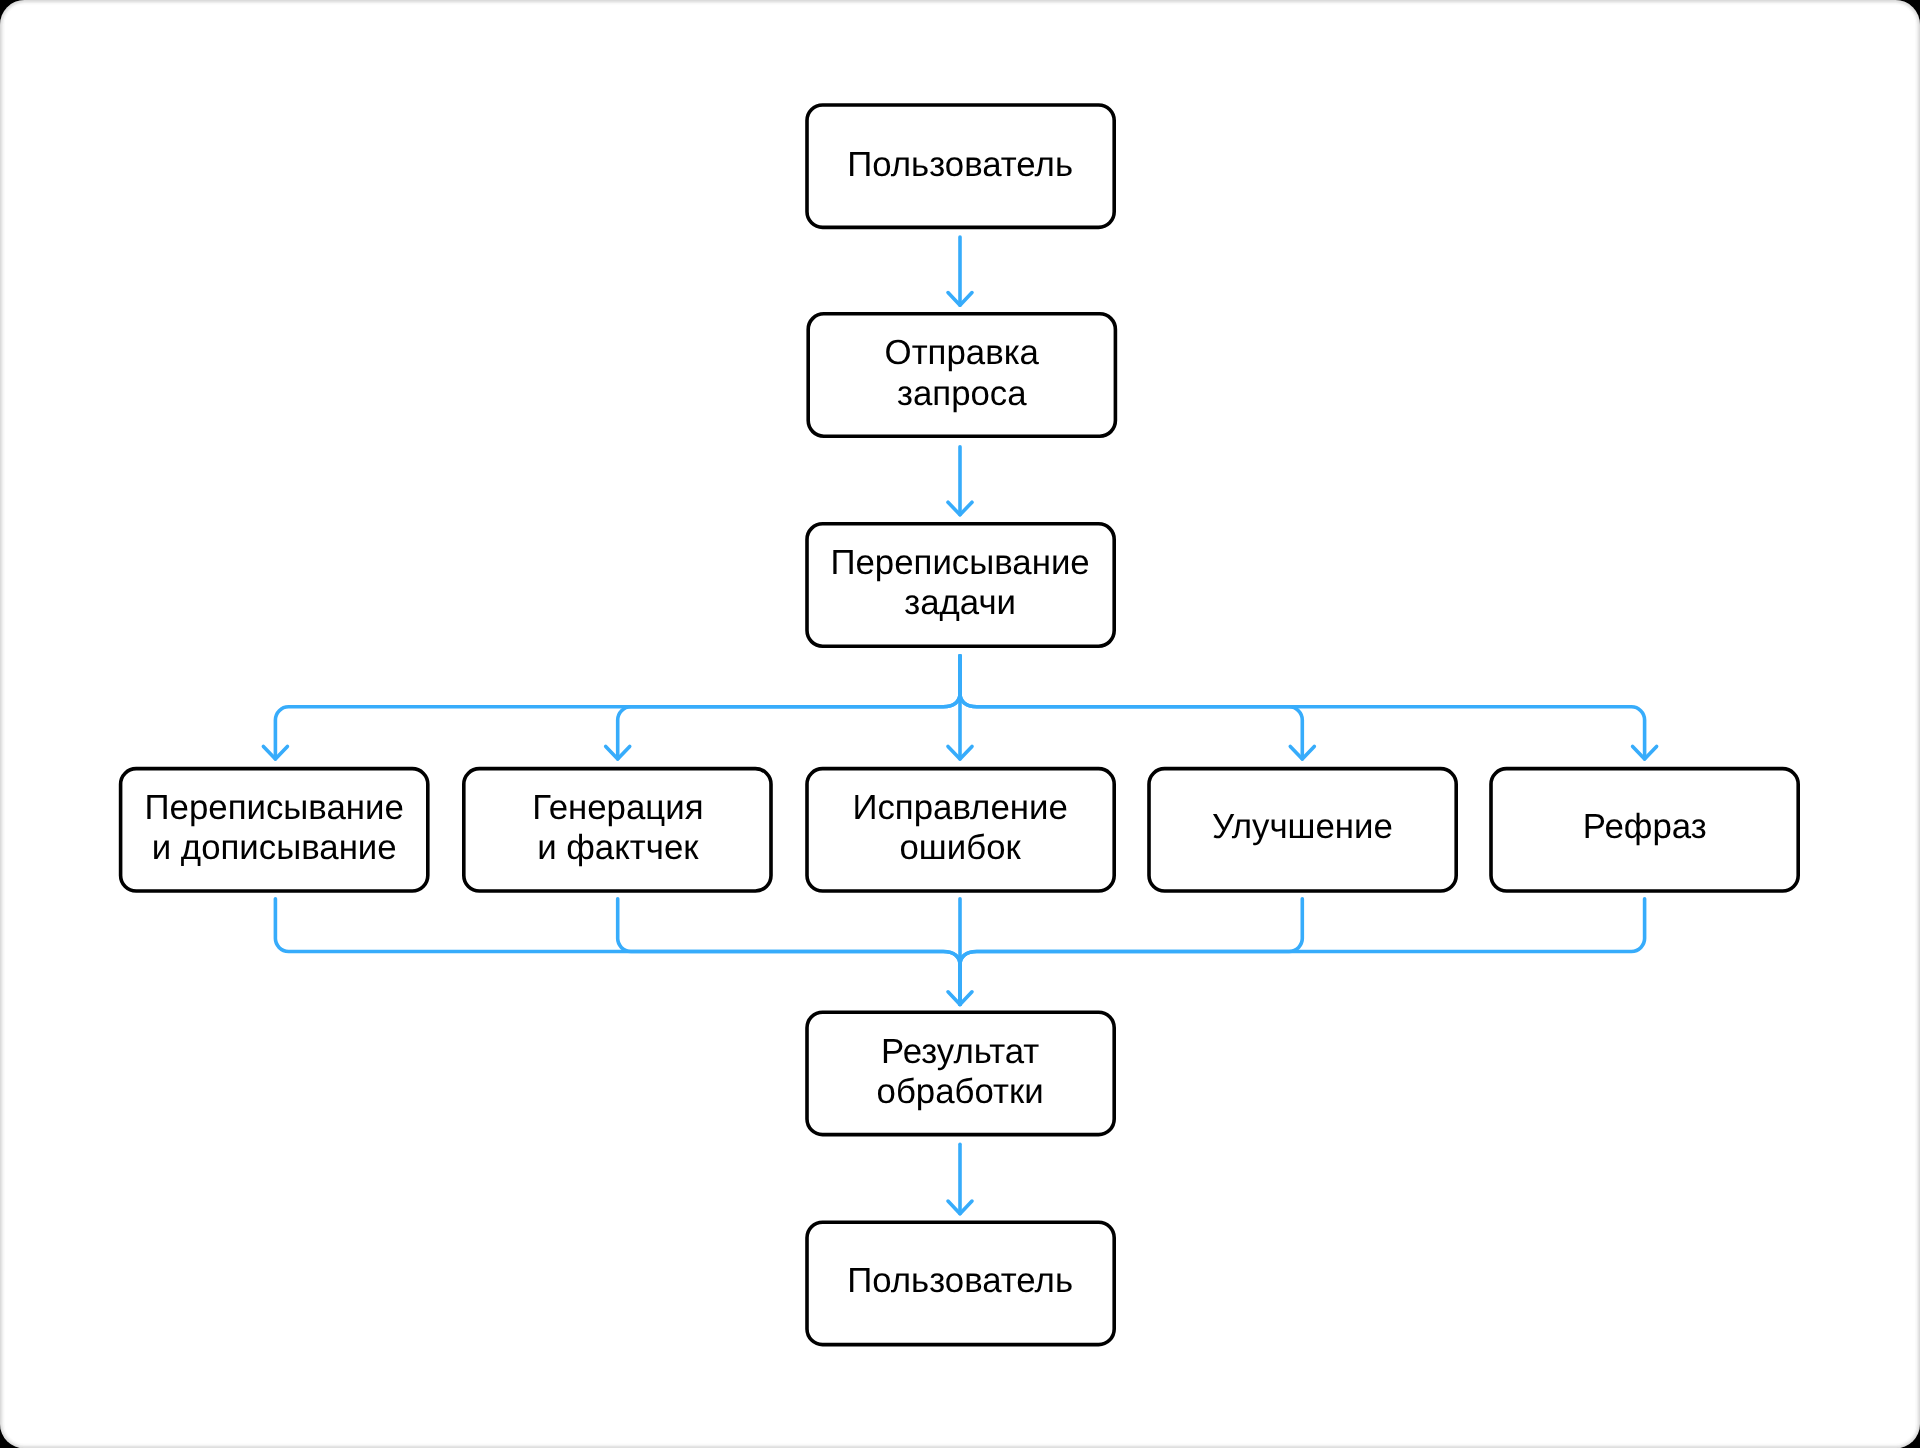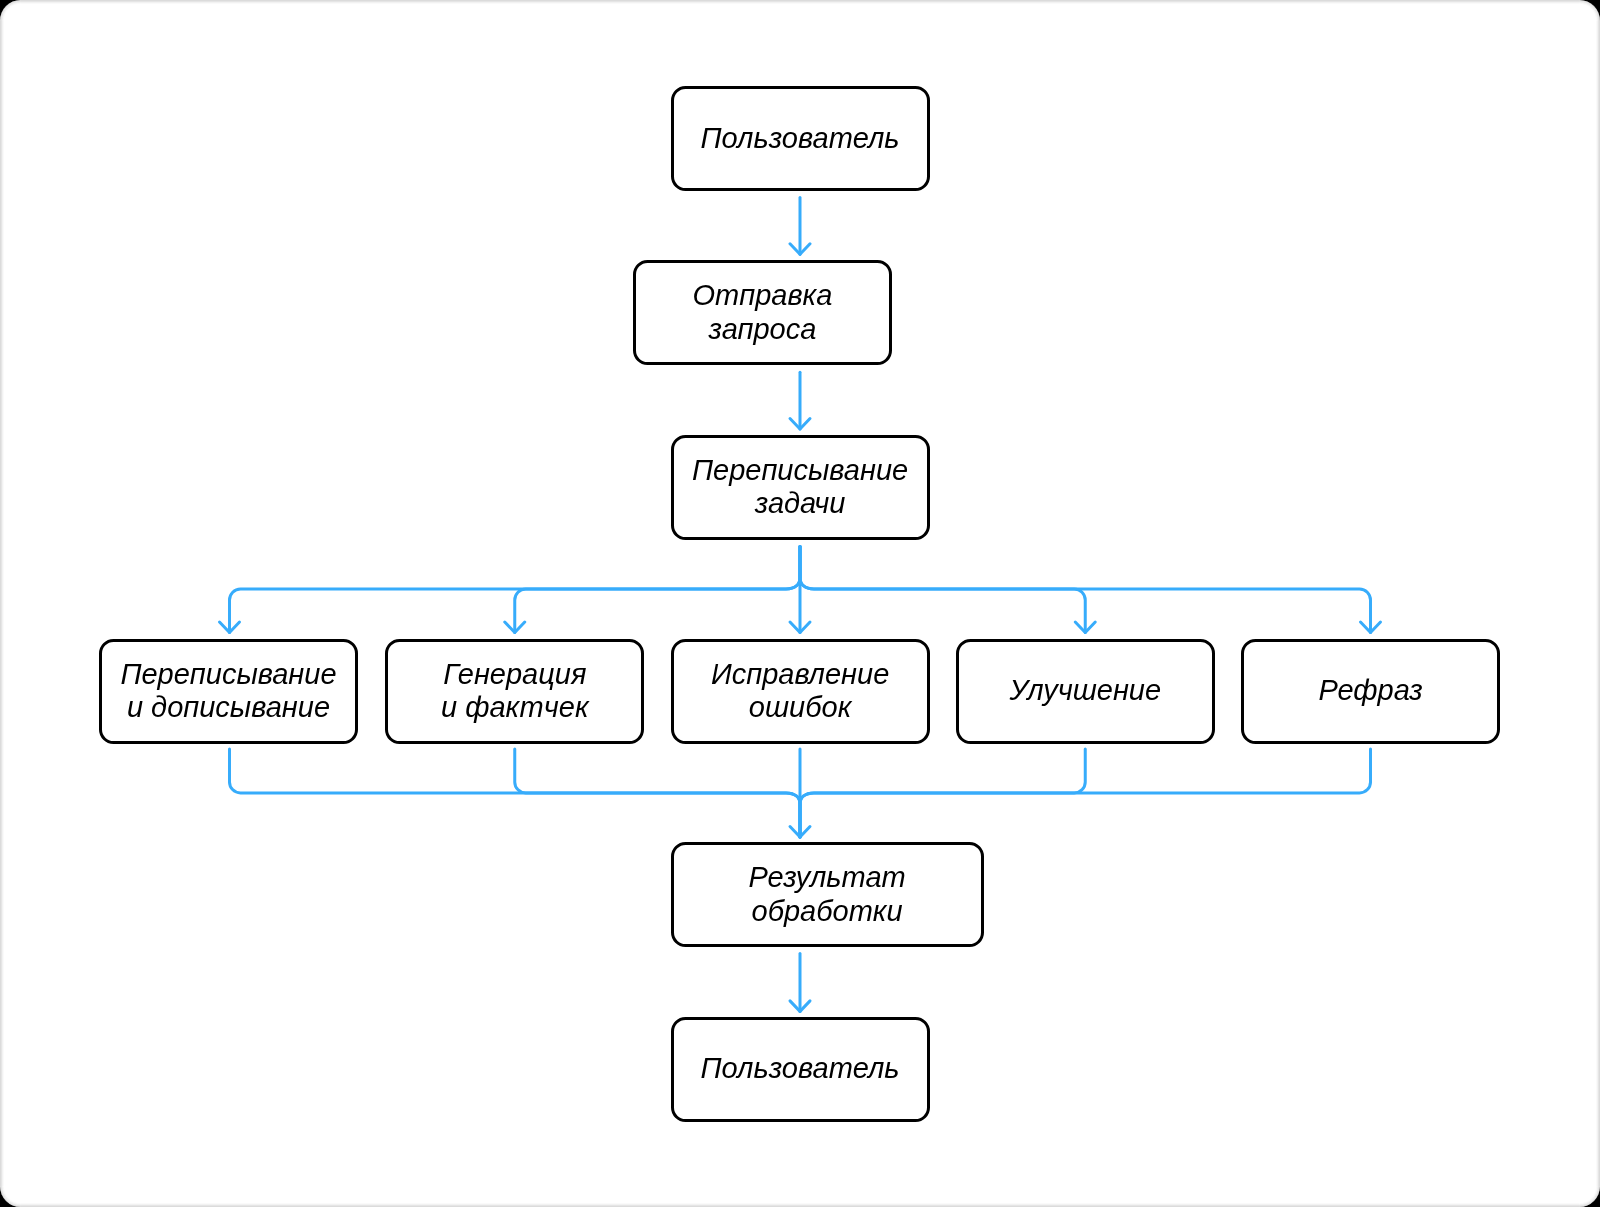--- a/index.html
+++ b/index.html
@@ -50,21 +50,20 @@
     align-items: center;
     justify-content: center;
     text-align: center;
   }
   .node-label {
     font-size: 29px;
     line-height: 33.5px;
     color: #000000;
     white-space: pre-line;
     transform: translate3d(0, -0.5px, 0);
-    font-style: italic;
   }
 </style>
 </head>
 <body>
 
 <div id="canvas">
 
   <svg id="edge-vignette" viewBox="0 0 1600 1207" xmlns="http://www.w3.org/2000/svg">
     <rect x="0.5" y="0.5" width="1599" height="1206" rx="20" ry="20" fill="none" stroke="rgba(0,0,0,0.14)" stroke-width="1"></rect>
     <rect x="1.5" y="1.5" width="1597" height="1204" rx="19" ry="19" fill="none" stroke="rgba(0,0,0,0.10)" stroke-width="1"></rect>
@@ -100,21 +99,21 @@
       <path d="M790 826.5 L800 837 L810 826.5"></path>
 
       <path d="M800 953.5 V 1011.4"></path>
       <path d="M790 1000.9 L800 1011.4 L810 1000.9"></path>
     </g>
   </svg>
 
   <div class="node" style="left:670.6px; top:85.8px; width:259px; height:105px;">
     <span class="node-label">Пользователь</span>
   </div>
-  <div class="node" style="left:633px; top:260.4px; width:259px; height:105px;">
+  <div class="node" style="left:672px; top:260.4px; width:259px; height:105px;">
     <span class="node-label">Отправка
 запроса</span>
   </div>
   <div class="node" style="left:670.6px; top:434.9px; width:259px; height:105px;">
     <span class="node-label">Переписывание
 задачи</span>
   </div>
 
   <div class="node" style="left:99px; top:638.5px; width:259px; height:105px;">
     <span class="node-label">Переписывание
@@ -128,21 +127,21 @@
     <span class="node-label">Исправление
 ошибок</span>
   </div>
   <div class="node" style="left:1241.1px; top:638.5px; width:259px; height:105px;">
     <span class="node-label">Рефраз</span>
   </div>
   <div class="node" style="left:955.85px; top:638.5px; width:259px; height:105px;">
     <span class="node-label">Улучшение</span>
   </div>
 
-  <div class="node" style="left:670.6px; top:842.1px; width:313px; height:105px;">
+  <div class="node" style="left:670.6px; top:842.1px; width:259px; height:105px;">
     <span class="node-label">Результат
 обработки</span>
   </div>
   <div class="node" style="left:670.6px; top:1016.5px; width:259px; height:105px;">
     <span class="node-label">Пользователь</span>
   </div>
 
 </div>
 
 </body></html>

